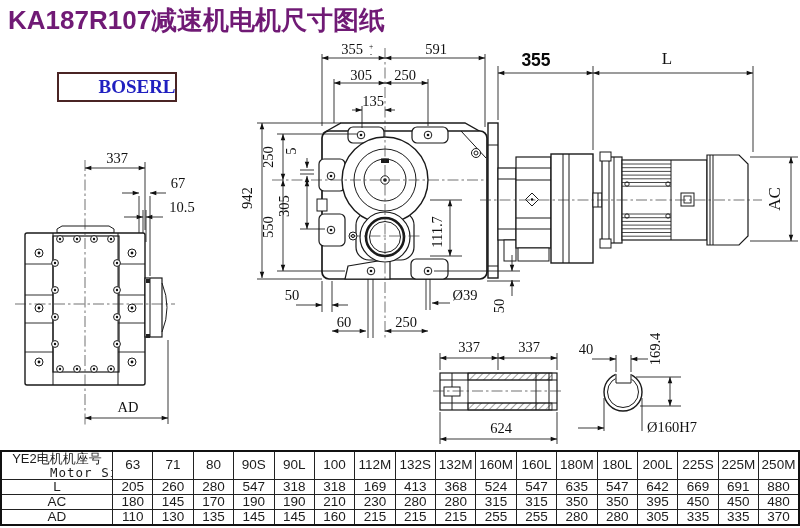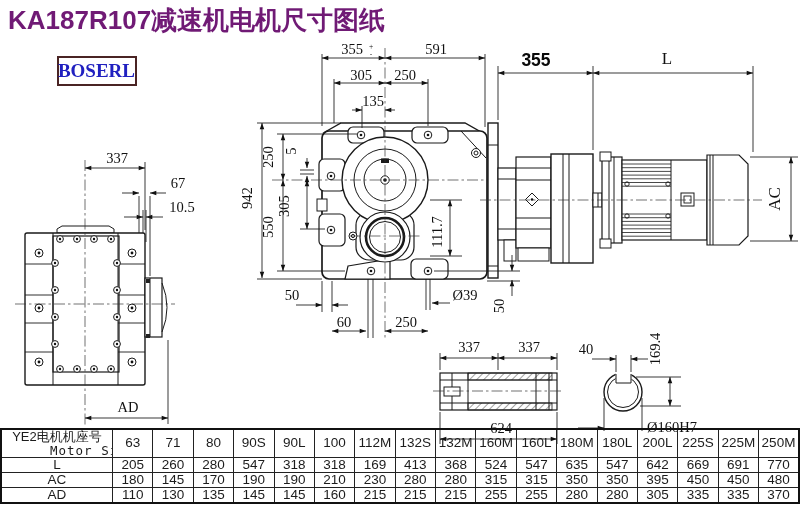--- a/index.html
+++ b/index.html
@@ -1,29 +1,29 @@
 <!DOCTYPE html>
 <html><head>
 <meta charset="utf-8">
 <style>
 html,body{margin:0;padding:0;}
 #stage{position:relative;width:800px;height:528px;background:#fff;overflow:hidden;}
 #title{position:absolute;left:8px;top:3px;font-family:"Liberation Sans",sans-serif;font-size:26px;font-weight:bold;color:#701a75;}
-#logo{position:absolute;left:57px;top:56px;width:76px;height:26px;border:2px solid #4a2424;display:flex;align-items:center;justify-content:flex-end;}
+#logo{position:absolute;left:57px;top:72px;width:76px;height:26px;border:2px solid #4a2424;display:flex;align-items:center;justify-content:center;padding-left:40px;}
 #logo span{font-family:"Liberation Serif",serif;font-size:19px;font-weight:bold;color:#2020c0;}
 #draw{position:absolute;left:0;top:0;}
 .ln{stroke:#1a1a1a;fill:none;}
 .fw{fill:#fff;stroke:#1a1a1a;}
 .s17{stroke-width:1.7}.s14{stroke-width:1.4}.s12{stroke-width:1.2}.s10{stroke-width:1}
 .dim{stroke:#151515;stroke-width:0.85;fill:none;}
 .cl{stroke:#333;stroke-width:0.7;fill:none;stroke-dasharray:11 3 2.5 3;}
 .dt{font-family:"Liberation Serif",serif;font-size:14.5px;fill:#111;text-anchor:middle;}
 .dtb{font-family:"Liberation Sans",sans-serif;font-size:17.5px;font-weight:bold;fill:#0a0a0a;text-anchor:middle;}
 .tiny{font-size:7.5px;}
-#tblwrap{position:absolute;left:0;top:428px;width:700px;}
+#tblwrap{position:absolute;left:0;top:450px;width:700px;}
 table{border-collapse:collapse;width:800px;table-layout:fixed;border:2px solid #111;}
 td{border:1px solid #222;text-align:center;font-family:"Liberation Sans",sans-serif;font-size:13.5px;color:#1c1c1c;padding:0;height:14px;line-height:1.05;overflow:hidden;white-space:nowrap;}
 tr:first-child td{height:26px;}
 td .ms{font-family:"DejaVu Sans Mono",monospace;font-size:12.5px;letter-spacing:1px;margin-left:48px;}
 td .l1{font-size:13px;}
 </style>
 </head>
 <body>
 
 <div id="stage">
@@ -320,21 +320,21 @@
             <td>169</td>
             <td>413</td>
             <td>368</td>
             <td>524</td>
             <td>547</td>
             <td>635</td>
             <td>547</td>
             <td>642</td>
             <td>669</td>
             <td>691</td>
-            <td>770</td>
+            <td>880</td>
           </tr>
           <tr>
             <td style="width: 110px;">AC</td>
             <td>180</td>
             <td>145</td>
             <td>170</td>
             <td>190</td>
             <td>190</td>
             <td>210</td>
             <td>230</td>

